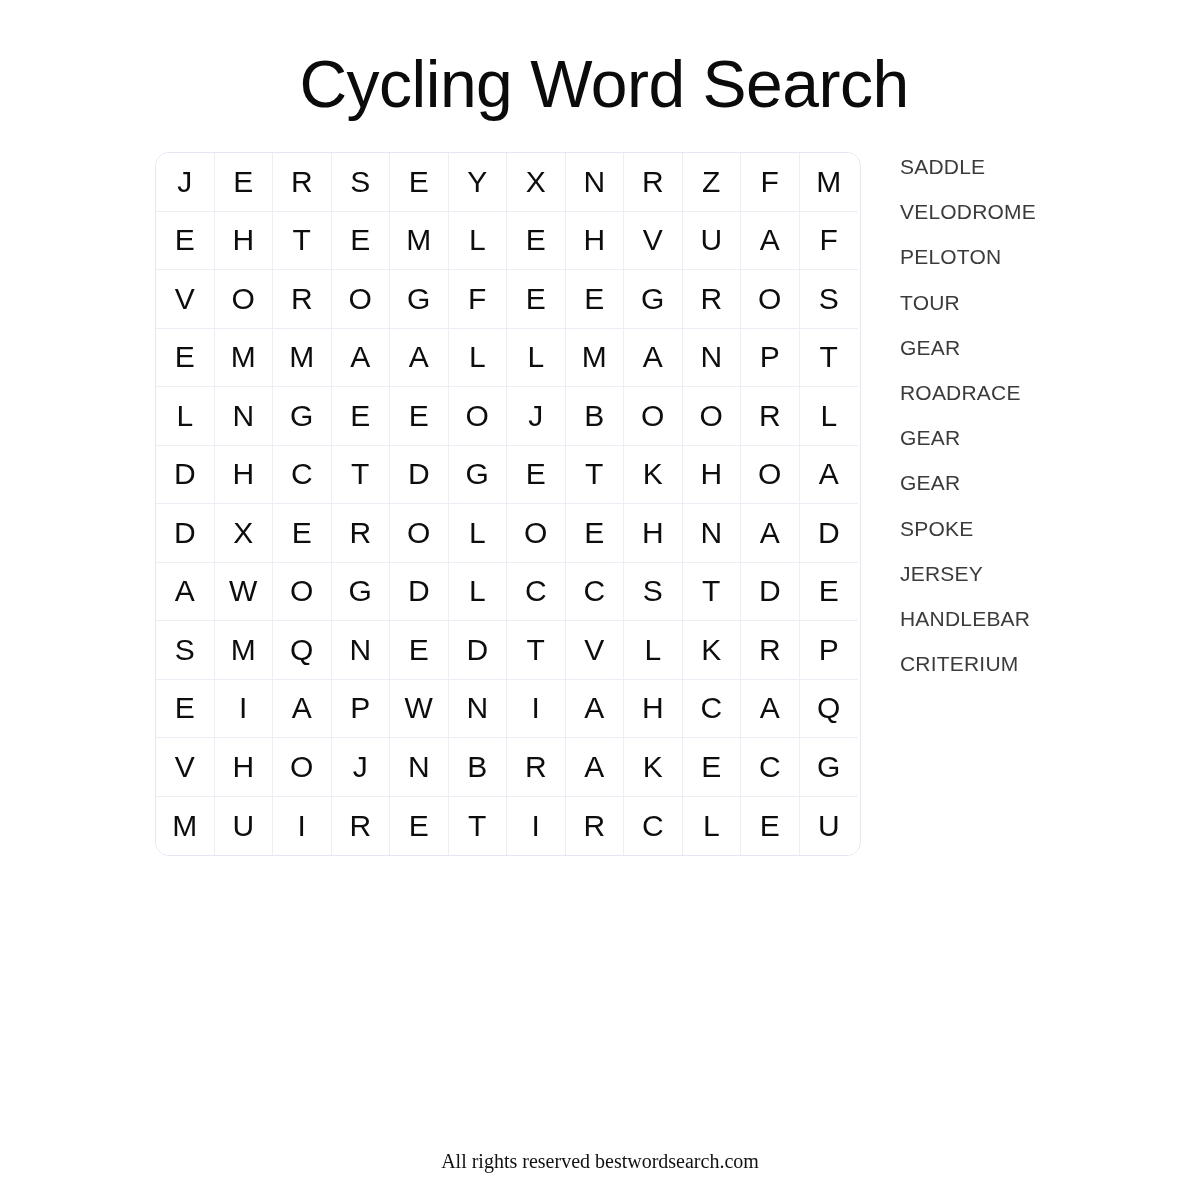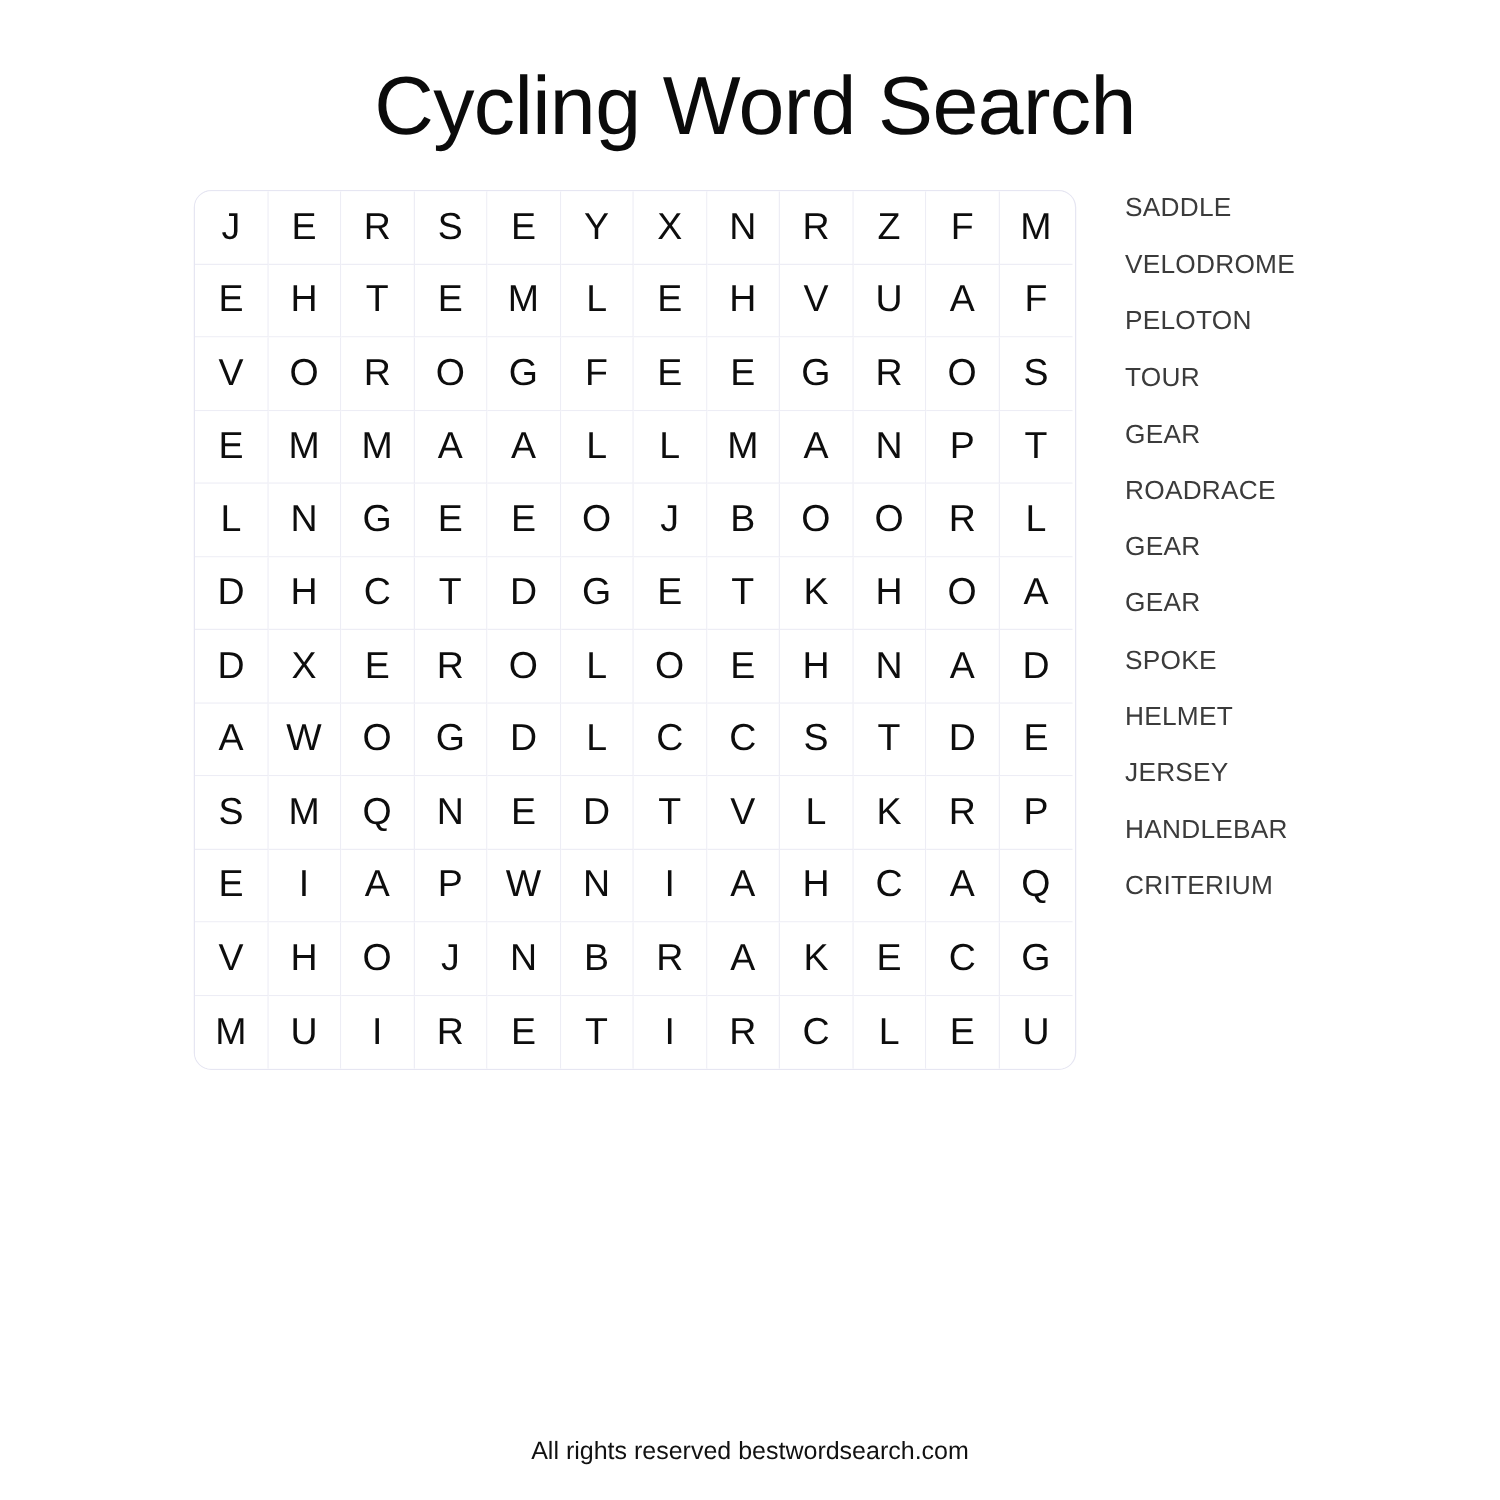--- a/index.html
+++ b/index.html
@@ -93,21 +93,21 @@
     line-height: 26px;
     white-space: nowrap;
   }
 
   #footer-note {
     position: absolute;
     bottom: 27px;
     left: 0;
     width: 1200px;
     text-align: center;
-    font-family: Liberation Sans, sans-serif;
+    font-family: Liberation Serif, serif;
     font-size: 20px;
     font-weight: 400;
     color: #111111;
     white-space: nowrap;
   }
 </style>
 </head>
 <body>
 
 <div id="page-title">Cycling Word Search</div>
@@ -288,21 +288,20 @@
   <div id="word-list">
       <div class="word-item">SADDLE</div>
       <div class="word-item">VELODROME</div>
       <div class="word-item">PELOTON</div>
       <div class="word-item">TOUR</div>
       <div class="word-item">GEAR</div>
       <div class="word-item">ROADRACE</div>
       <div class="word-item">GEAR</div>
       <div class="word-item">GEAR</div>
       <div class="word-item">SPOKE</div>
-      <div class="word-item">HELMET</div>
       <div class="word-item">JERSEY</div>
       <div class="word-item">HANDLEBAR</div>
       <div class="word-item">CRITERIUM</div>
     </div>
 
 </div>
 
 <div id="footer-note">All rights reserved bestwordsearch.com</div>
 
 </body></html>

